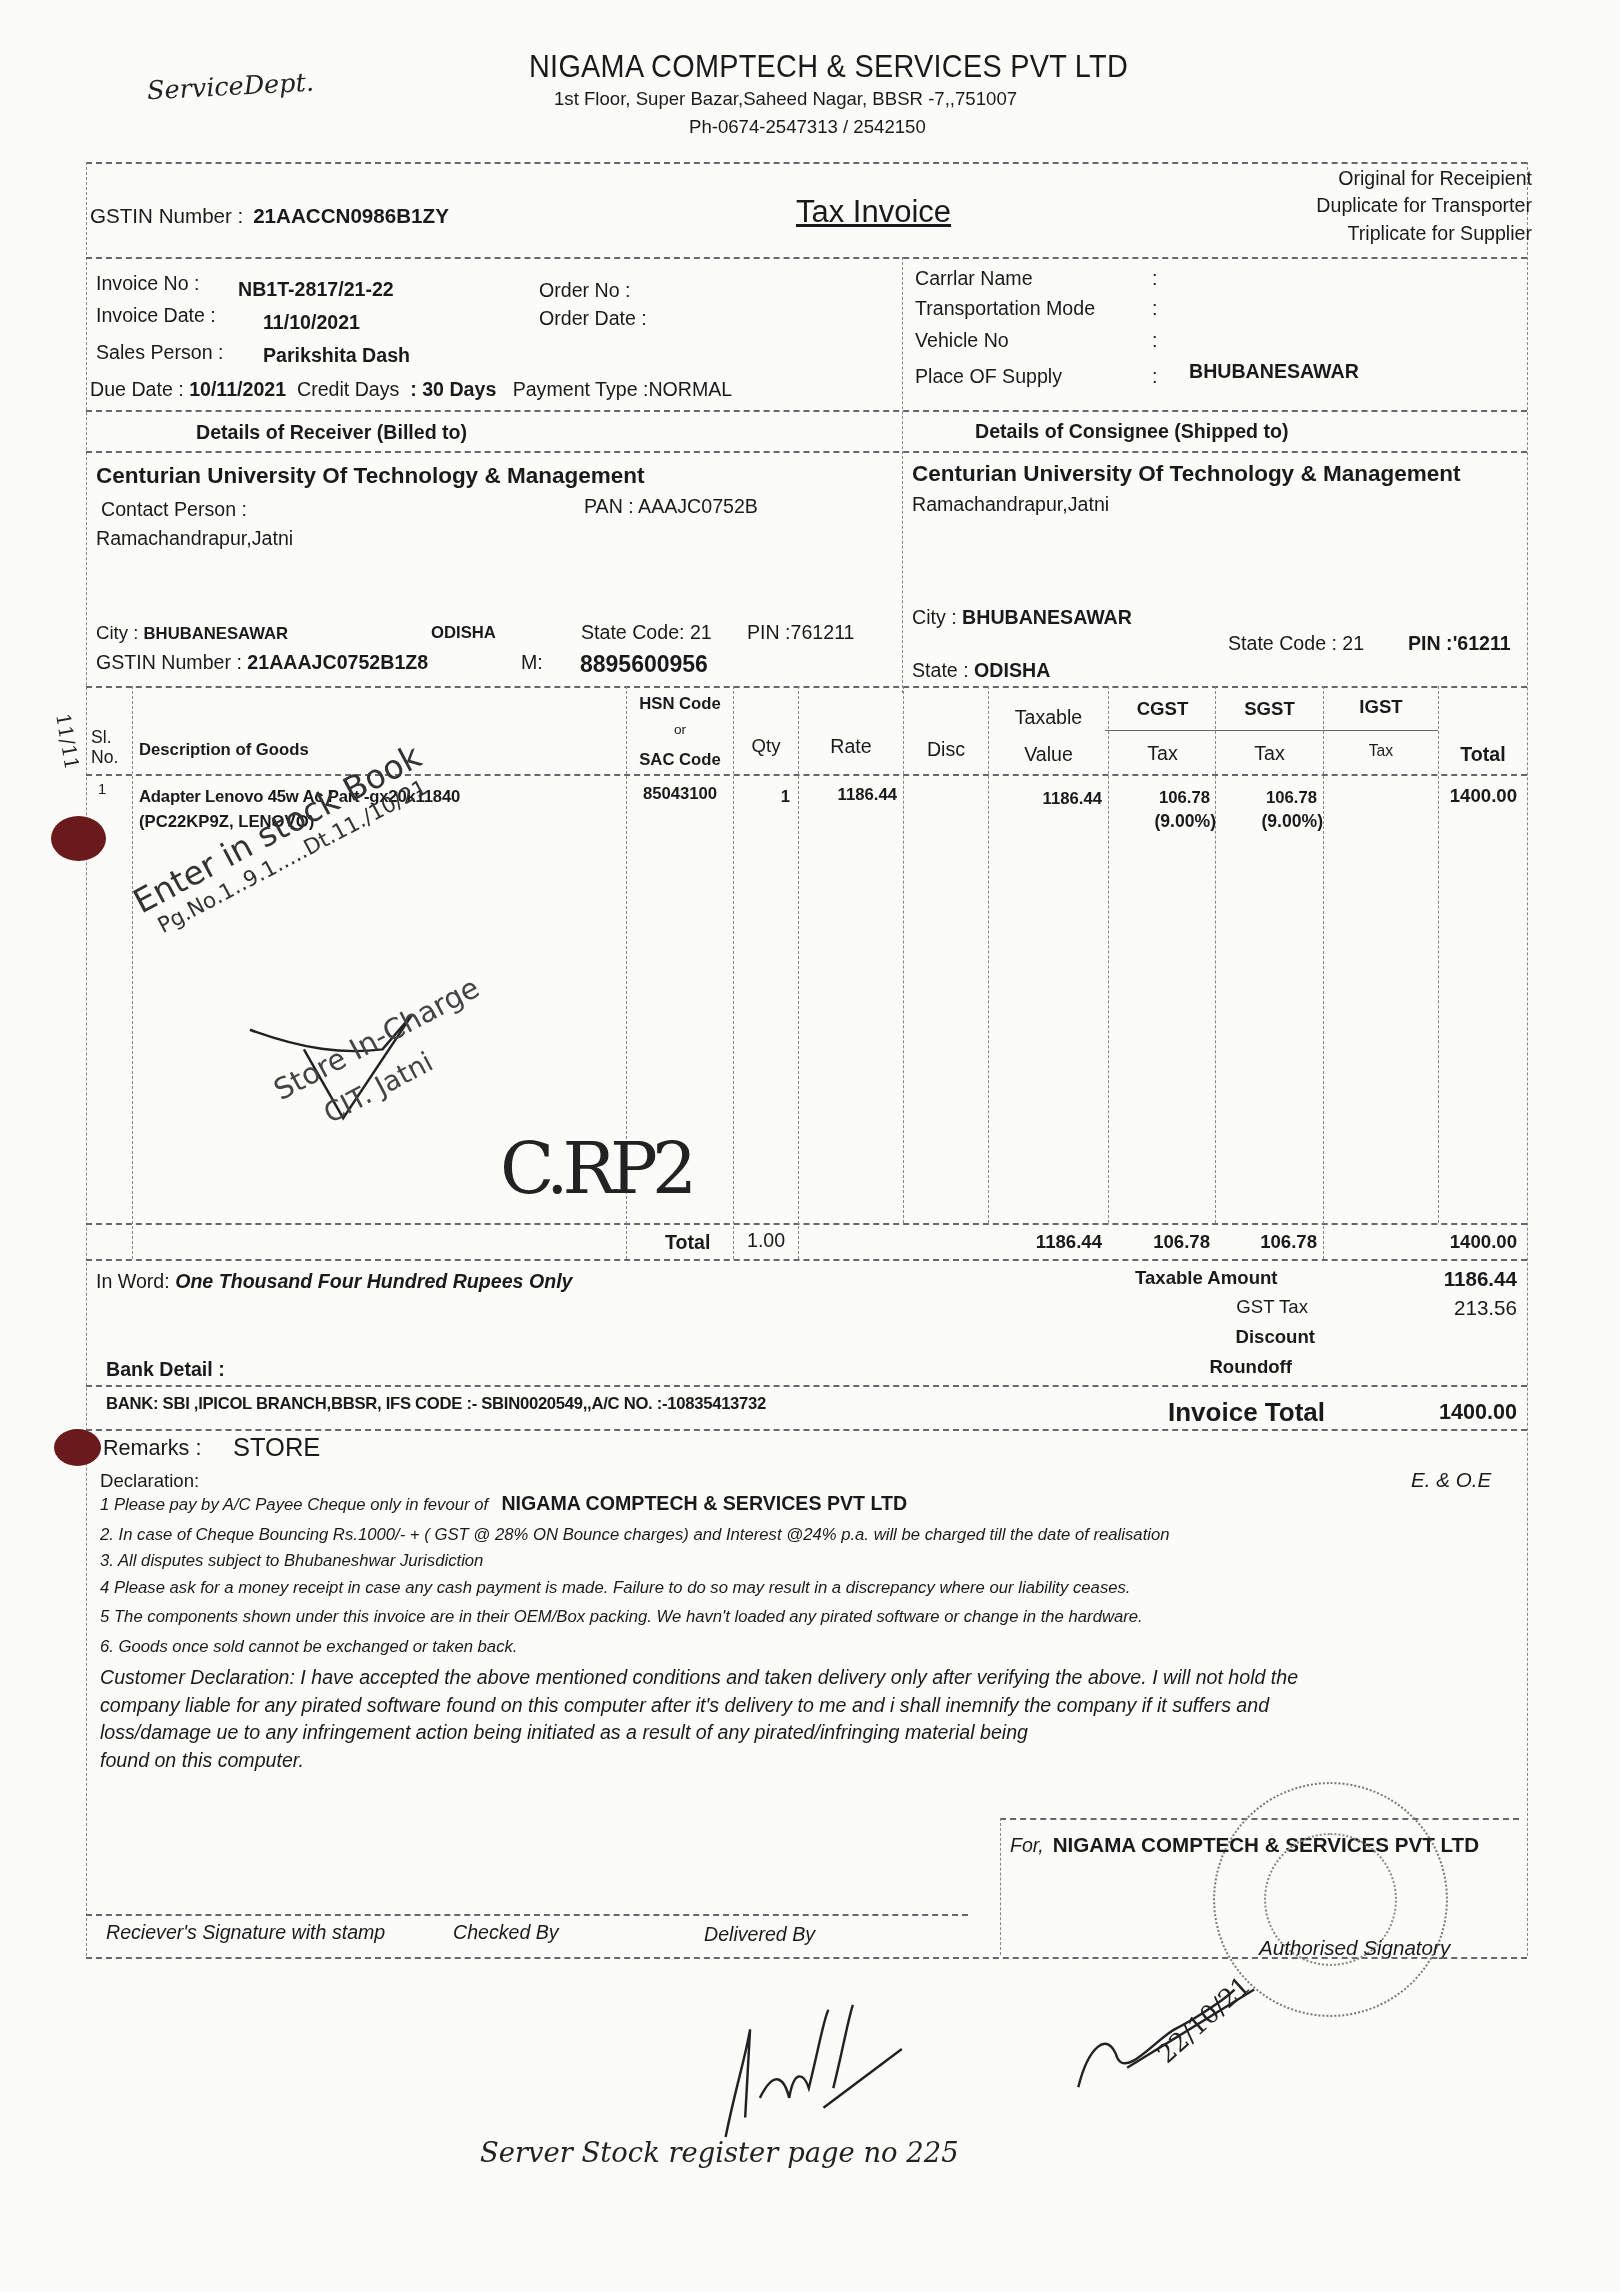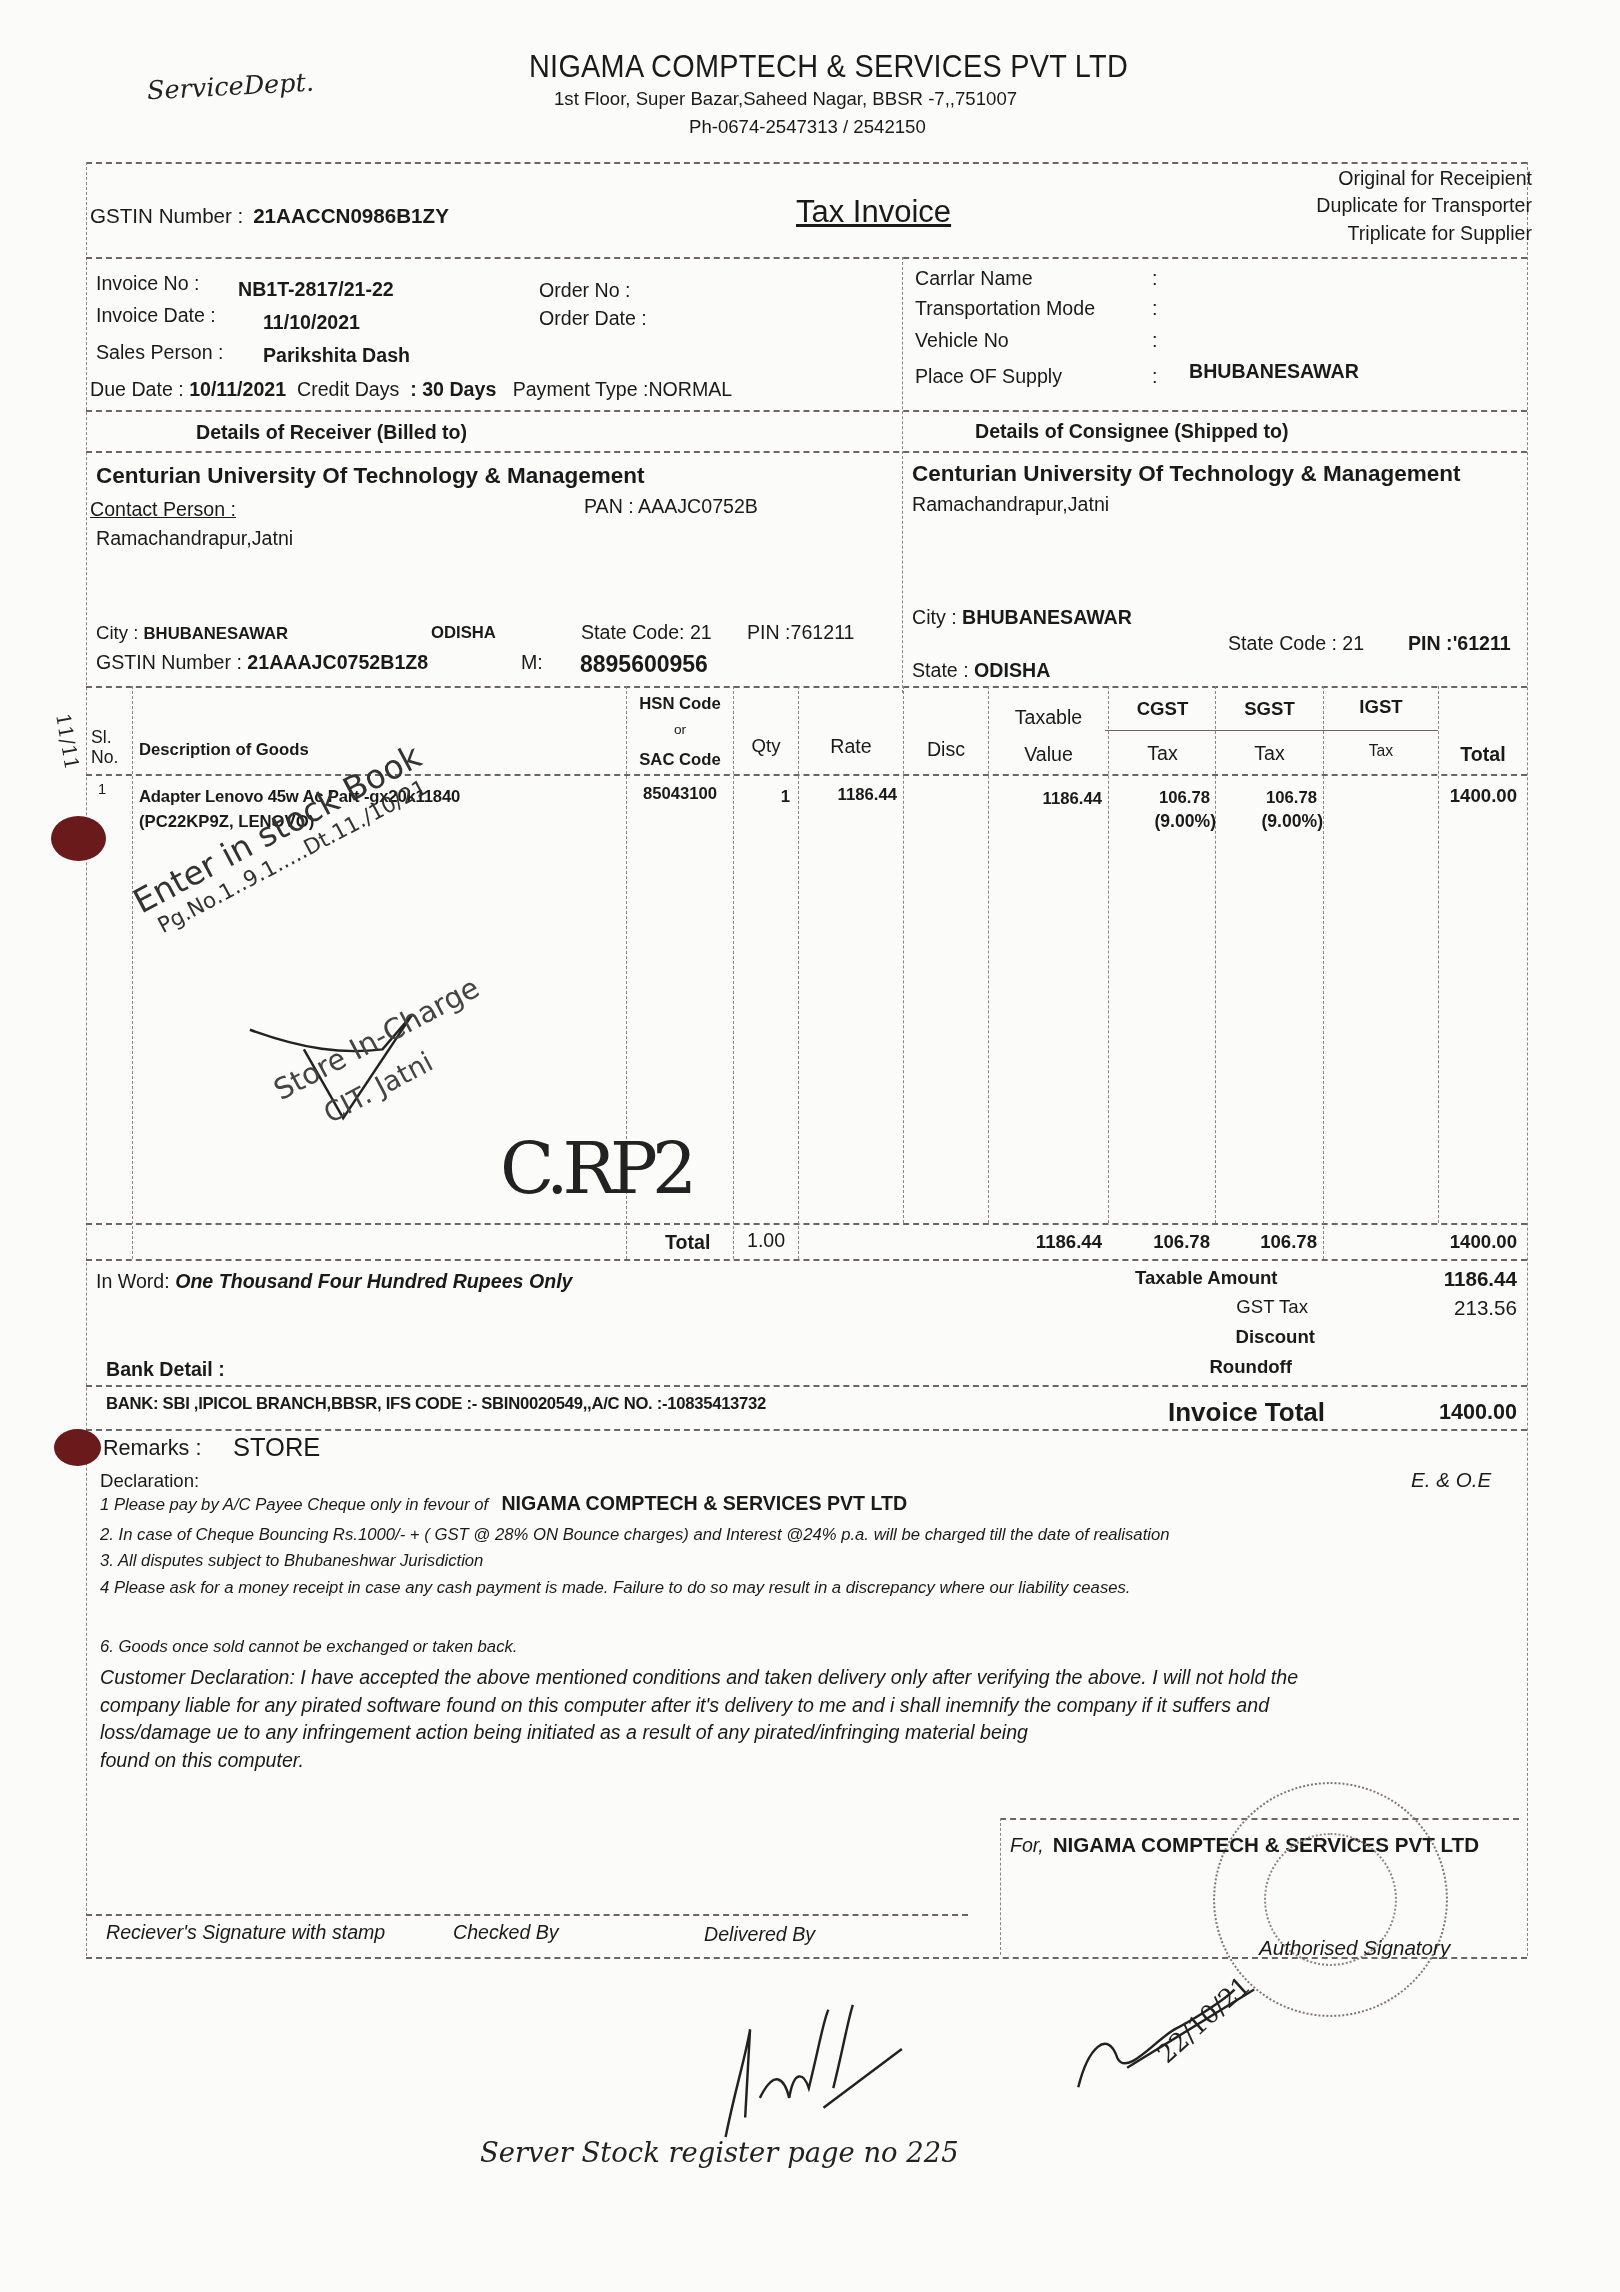--- a/index.html
+++ b/index.html
@@ -85,21 +85,21 @@
   <div class="abs lbl" style="left:1152px; top:329px;">:</div>
   <div class="abs lbl" style="left:1152px; top:365px;">:</div>
   <div class="abs val" style="left:1189px; top:360px;">BHUBANESAWAR</div>
 
   <div class="hline" style="left:86px; top:410px; width:1441px;"></div>
   <div class="abs val" style="left:196px; top:421px; font-size:19.6px;">Details of Receiver (Billed to)</div>
   <div class="abs val" style="left:975px; top:420px; font-size:19.6px;">Details of Consignee (Shipped to)</div>
   <div class="hline" style="left:86px; top:451px; width:1441px;"></div>
 
   <div class="abs b" style="left:96px; top:463px; font-size:22.5px;">Centurian University Of Technology &amp; Management</div>
-  <div class="abs lbl" style="left:90px; top:498px;text-decoration:underline;">Contact Person :</div>
+  <div class="abs lbl" style="left:101px; top:498px;">Contact Person :</div>
   <div class="abs" style="left:584px; top:495px; font-size:19.6px;">PAN : AAAJC0752B</div>
   <div class="abs lbl" style="left:96px; top:527px;">Ramachandrapur,Jatni</div>
   <div class="abs" style="left:96px; top:622px; font-size:18.6px;">
     <span>City :</span>
     <span class="b" style="font-size:16.7px;">BHUBANESAWAR</span>
   </div>
   <div class="abs b" style="left:431px; top:623px; font-size:16.7px;">ODISHA</div>
   <div class="abs" style="left:581px; top:621px; font-size:19.6px;">State Code: 21</div>
   <div class="abs" style="left:747px; top:621px; font-size:19.6px;">PIN :761211</div>
   <div class="abs" style="left:96px; top:651px; font-size:19.6px;">
@@ -213,20 +213,21 @@
   <div class="abs" style="left:233px; top:1433px; font-size:25.5px;">STORE</div>
   <div class="abs i" style="left:1411px; top:1468px; font-size:20.6px;">E. &amp; O.E</div>
   <div class="abs" style="left:100px; top:1470px; font-size:18.6px;">Declaration:</div>
   <div class="abs" style="left:100px; top:1492px;">
     <span class="decl">1  Please pay by A/C Payee Cheque only in fevour of</span>&nbsp;&nbsp;
     <span class="b" style="font-size:19.6px;">NIGAMA COMPTECH &amp; SERVICES PVT LTD</span>
   </div>
   <div class="abs decl" style="left:100px; top:1525px;">2. In case of Cheque Bouncing Rs.1000/- + ( GST @ 28% ON Bounce charges) and Interest @24% p.a. will be charged till the date of realisation</div>
   <div class="abs decl" style="left:100px; top:1551px;">3. All disputes subject to Bhubaneshwar Jurisdiction</div>
   <div class="abs decl" style="left:100px; top:1578px;">4  Please ask for a money receipt in case any cash payment is made. Failure to do so may result in a discrepancy where our liability ceases.</div>
+  <div class="abs decl" style="left:100px; top:1607px;">5  The components shown under this invoice are in their OEM/Box packing. We havn't loaded any pirated software or change in the hardware.</div>
   <div class="abs decl" style="left:100px; top:1637px;">6. Goods once sold cannot be exchanged or taken back.</div>
   <div class="abs decl" style="left:100px; top:1666px; font-size:19.6px;">Customer Declaration: I have accepted the above mentioned conditions and taken delivery only after verifying the above. I will not hold the</div>
   <div class="abs decl" style="left:100px; top:1694px; font-size:19.6px;">company liable for any pirated software found on this computer after it's delivery to me and i shall inemnify the company if it  suffers and</div>
   <div class="abs decl" style="left:100px; top:1721px; font-size:19.6px;">loss/damage  ue to any infringement action being initiated as a result of any pirated/infringing material  being</div>
   <div class="abs decl" style="left:100px; top:1749px; font-size:19.6px;">found  on this computer.</div>
 
   <div class="hline" style="left:1000px; top:1818px; width:519px;"></div>
   <div class="vline" style="left:1000px; top:1818px; height:137px;"></div>
   <div class="abs" style="left:1010px; top:1833px;">
     <span class="i" style="font-size:19.6px;">For,</span>&nbsp;

